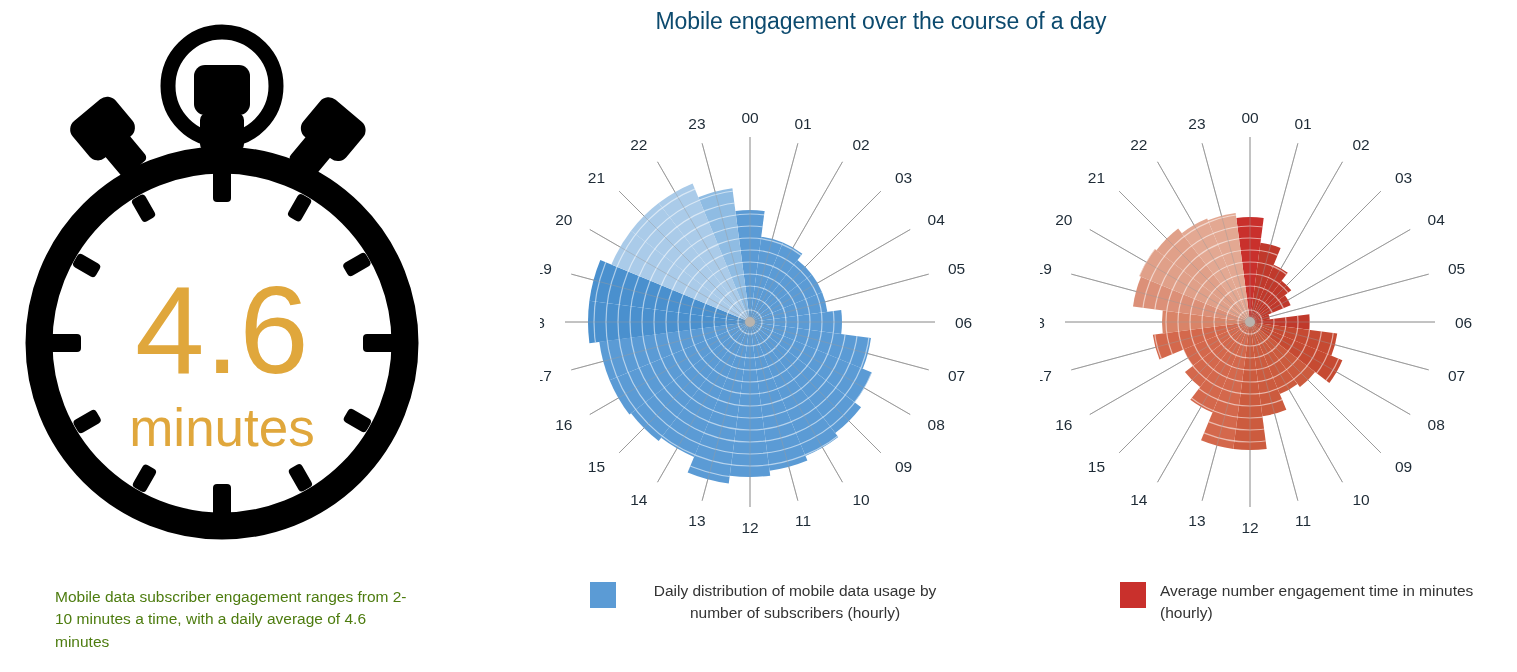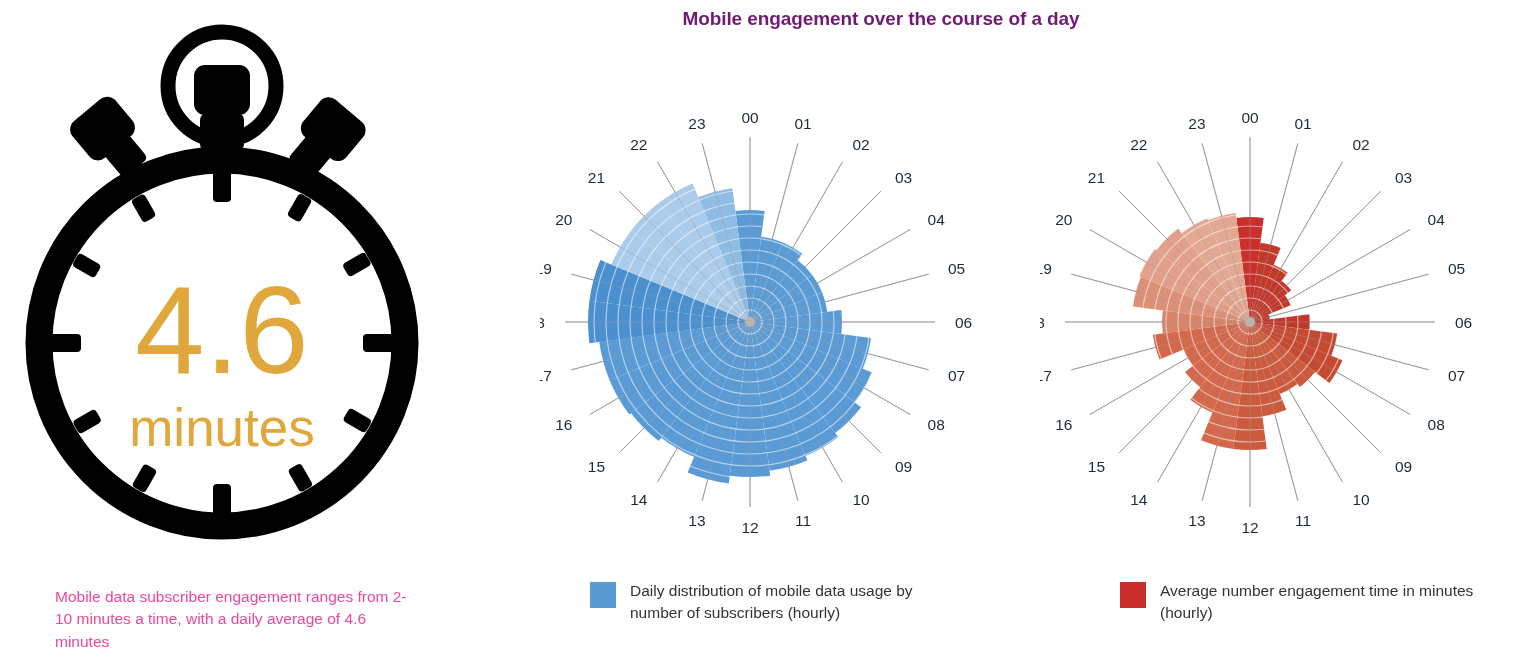--- a/index.html
+++ b/index.html
@@ -17,41 +17,41 @@
     background: #ffffff;
   }
 
   
   #chart-title {
     position: absolute;
     left: 0; top: 8px;
     width: 1517px;
     text-align: center;
     padding-left: 245px;
-    font-size: 19px;
-    font-weight: bold;
-    color: #701a75;
+    font-size: 23px;
+    font-weight: normal;
+    color: #0c4a6e;
     letter-spacing: -0.1px;
     white-space: nowrap;
   }
 
   
   #stopwatch-panel {
     position: absolute;
     left: 10px; top: 8px;
     width: 420px; height: 545px;
   }
   #stopwatch-svg { display: block; }
   #stopwatch-caption {
     position: absolute;
     left: 45px; top: 578px;
     width: 360px;
     font-size: 15.5px;
     line-height: 1.45;
-    color: #ec4899;
+    color: #4d7c0f;
   }
 
   
   .rose-panel {
     position: absolute;
     top: 110px;
     width: 460px; height: 440px;
   }
   #rose-panel-blue { left: 540px; }
   #rose-panel-red  { left: 1040px; }
@@ -64,21 +64,21 @@
   }
 
   
   .legend {
     position: absolute;
     top: 580px;
     display: flex;
     align-items: flex-start;
     gap: 14px;
   }
-  #legend-blue { left: 590px; }
+  #legend-blue { left: 590px; text-align: center; }
   #legend-red  { left: 1120px; }
   .legend-swatch {
     width: 26px; height: 26px;
     flex: 0 0 26px;
     margin-top: 2px;
   }
   .legend-text {
     font-size: 15.5px;
     line-height: 1.42;
     color: #333333;

